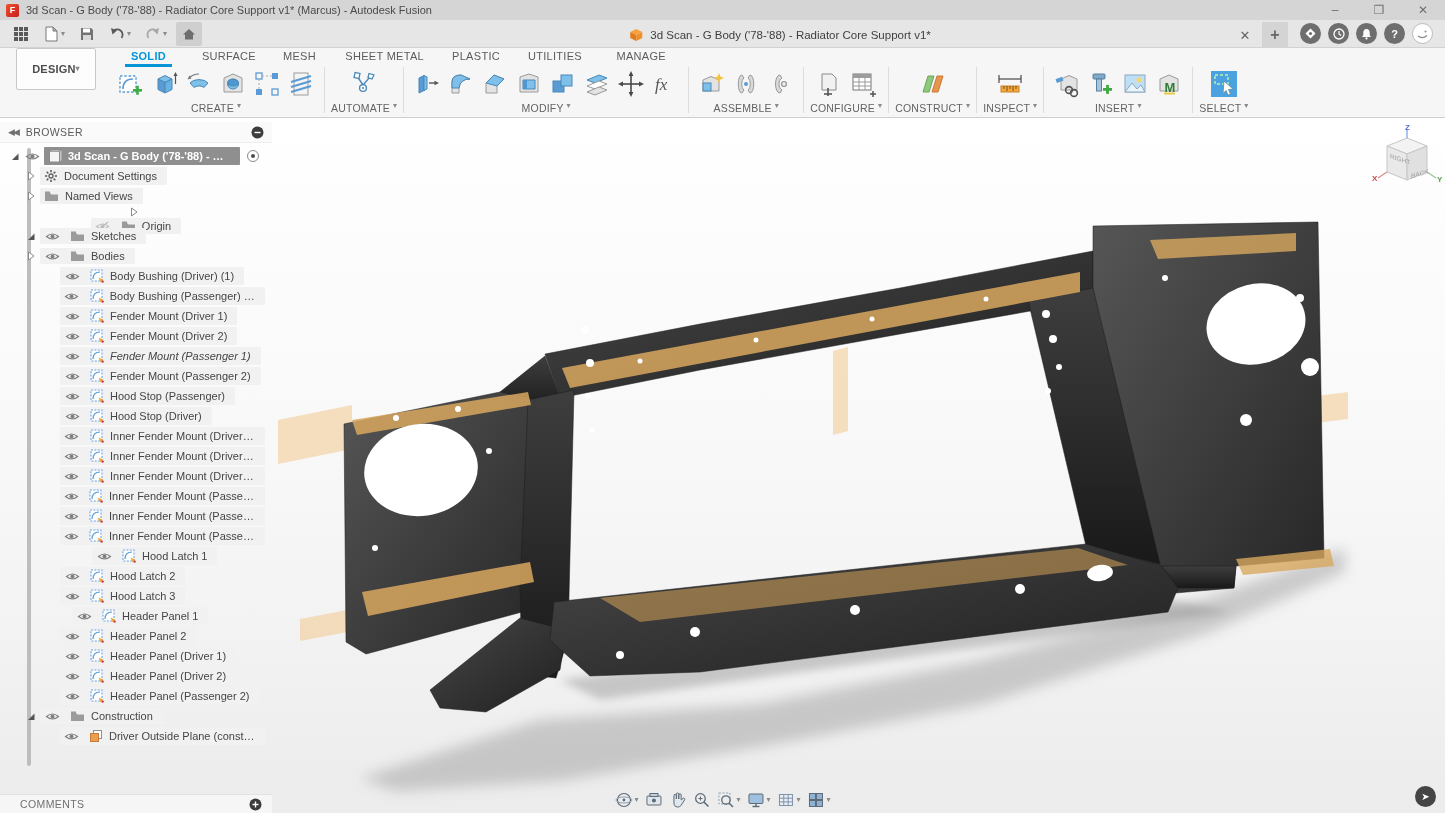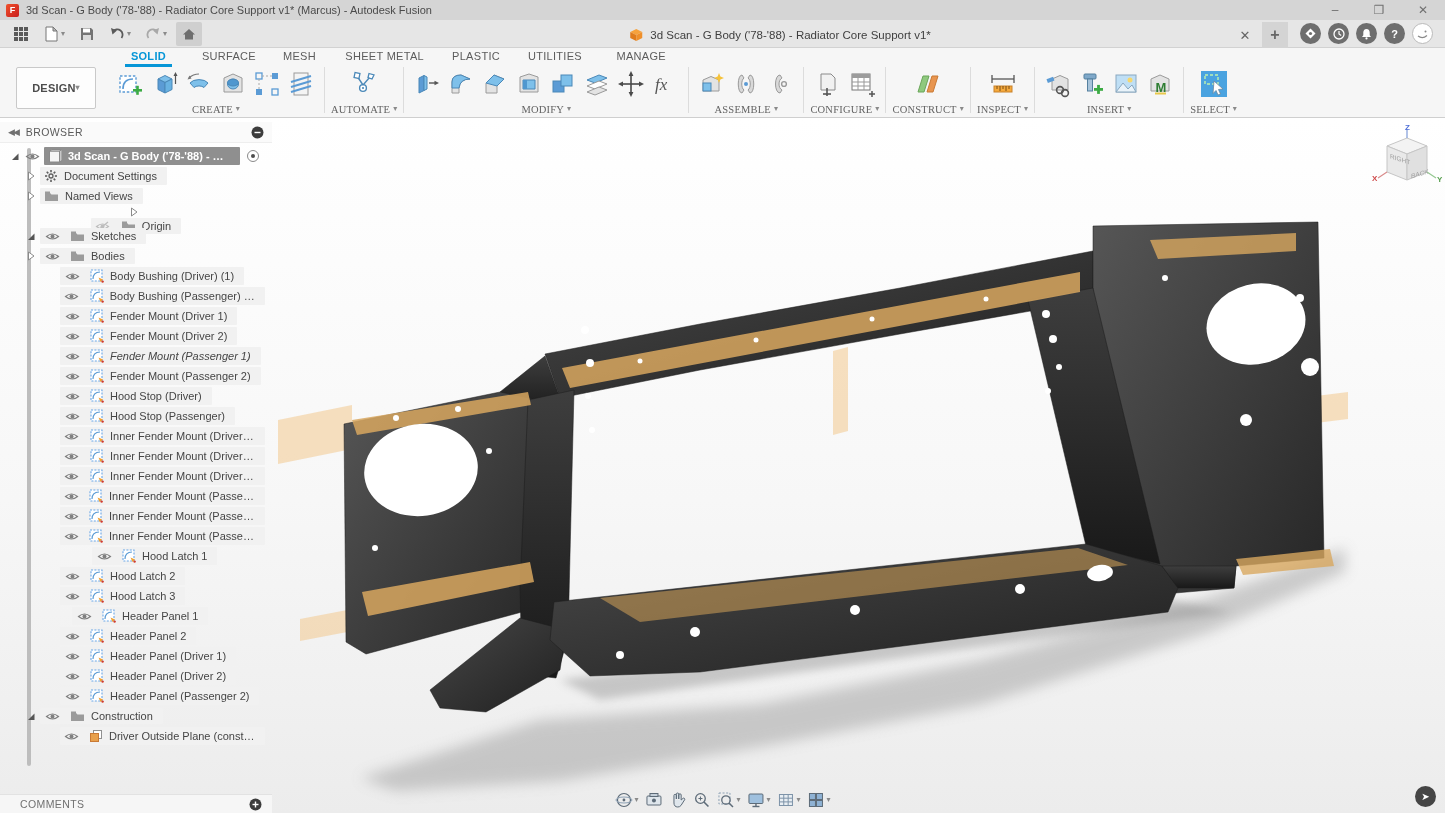--- a/index.html
+++ b/index.html
@@ -37,36 +37,36 @@
     background:#d4d4d4; display:flex; align-items:center; justify-content:center;
     color:#666; font-size:16px; font-weight:bold; }
   .tr-icons { position:absolute; right:12px; top:3px; display:flex; gap:7px; align-items:center; }
   .circ { width:21px; height:21px; border-radius:50%; background:#6e6e6e; color:#fff;
     display:flex; align-items:center; justify-content:center; font-size:11px; }
   .circ.avatar { background:#fff; border:1px solid #bbb; }
 
   
   #ribbon { position:absolute; left:0; top:48px; width:1445px; height:70px;
     background:#f6f6f6; border-bottom:1px solid #cfcfcf; z-index:58; }
-  #design-btn { position:absolute; left:16px; top:19px; width:80px; height:42px;
+  #design-btn { position:absolute; left:16px; top:0; width:80px; height:42px;
     background:#fdfdfd; border:1px solid #c9c9c9; border-radius:2px;
     display:flex; align-items:center; justify-content:center; gap:0;
     font-size:11px; font-weight:bold; color:#4c4c4c; letter-spacing:.2px; }
   #ribbon-tabs { position:absolute; left:114px; top:0; height:17px; display:flex; }
   .rtab { padding:2px 0 0 0; margin-right:0; font-size:11px; color:#5c5c5c;
     letter-spacing:.3px; text-align:right; white-space:nowrap; }
   .rtab .lbl { display:inline-block; padding:0 6px 2px 6px; }
   .rtab.active { color:#0696d7; font-weight:bold; }
   .rtab.active .lbl { border-bottom:3px solid #0696d7; }
   #ribbon-groups { position:absolute; left:114px; top:17px; height:52px; display:flex; }
   .rgroup { display:flex; flex-direction:column; align-items:center; justify-content:flex-start; }
   .rgroup .icons { height:37px; display:flex; align-items:center; justify-content:center; }
   .ricon { width:34px; height:34px; display:flex; align-items:center; justify-content:center; }
   .rgroup .glabel { height:14px; font-size:10.5px; color:#636363; letter-spacing:.2px;
-    display:flex; align-items:center; gap:3px;font-family:Liberation Serif, serif; }
+    display:flex; align-items:flex-start; gap:3px; }
   .gdivider { width:1px; background:#dcdcdc; margin:2px 6px 4px 6px; }
 
   
   #canvas { position:absolute; left:0; top:118px; width:1445px; height:695px;
     background:linear-gradient(180deg,#ffffff 0%,#f7f7f7 55%,#ececec 100%); }
   #model-svg { position:absolute; left:0; top:0; }
   #viewcube { position:absolute; right:2px; top:6px; }
 
   
   #nav-toolbar { position:absolute; left:50%; transform:translateX(-50%); bottom:2px;
@@ -992,40 +992,40 @@
             </svg>
           </span>
           <span class="icon" style="display: inline-flex; align-items: center;">
             <svg width="14" height="14" viewBox="0 0 14 14">
               <rect x="1" y="1" width="11" height="11" fill="#fff" stroke="#6aa7e8" stroke-width="1.1" stroke-dasharray="2,1.4"></rect>
               <path d="M3,10 Q3,3 10,3" fill="none" stroke="#5b9bd5" stroke-width="1.2"></path>
               <polygon points="8.5,8.5 13,10.5 10.5,13" fill="#f0a030"></polygon>
               <circle cx="12.6" cy="12.6" r="1.2" fill="#d23b2e"></circle>
             </svg>
           </span>
+          <span class="tlabel">Hood Stop (Passenger)</span>
+        </span>
+      </div>
+      <div class="trow" style="padding-left: 60px;">
+        <span class="pill">
+          <span class="eye">
+            <svg width="15" height="11" viewBox="0 0 15 11">
+              <path d="M1.5,5.5 Q7.5,0.5 13.5,5.5 Q7.5,10.5 1.5,5.5 Z" fill="none" stroke="#808080" stroke-width="1.2"></path>
+              <circle cx="7.5" cy="5.5" r="2" fill="#808080"></circle>
+            </svg>
+          </span>
+          <span class="icon" style="display: inline-flex; align-items: center;">
+            <svg width="14" height="14" viewBox="0 0 14 14">
+              <rect x="1" y="1" width="11" height="11" fill="#fff" stroke="#6aa7e8" stroke-width="1.1" stroke-dasharray="2,1.4"></rect>
+              <path d="M3,10 Q3,3 10,3" fill="none" stroke="#5b9bd5" stroke-width="1.2"></path>
+              <polygon points="8.5,8.5 13,10.5 10.5,13" fill="#f0a030"></polygon>
+              <circle cx="12.6" cy="12.6" r="1.2" fill="#d23b2e"></circle>
+            </svg>
+          </span>
           <span class="tlabel">Hood Stop (Driver)</span>
-        </span>
-      </div>
-      <div class="trow" style="padding-left: 60px;">
-        <span class="pill">
-          <span class="eye">
-            <svg width="15" height="11" viewBox="0 0 15 11">
-              <path d="M1.5,5.5 Q7.5,0.5 13.5,5.5 Q7.5,10.5 1.5,5.5 Z" fill="none" stroke="#808080" stroke-width="1.2"></path>
-              <circle cx="7.5" cy="5.5" r="2" fill="#808080"></circle>
-            </svg>
-          </span>
-          <span class="icon" style="display: inline-flex; align-items: center;">
-            <svg width="14" height="14" viewBox="0 0 14 14">
-              <rect x="1" y="1" width="11" height="11" fill="#fff" stroke="#6aa7e8" stroke-width="1.1" stroke-dasharray="2,1.4"></rect>
-              <path d="M3,10 Q3,3 10,3" fill="none" stroke="#5b9bd5" stroke-width="1.2"></path>
-              <polygon points="8.5,8.5 13,10.5 10.5,13" fill="#f0a030"></polygon>
-              <circle cx="12.6" cy="12.6" r="1.2" fill="#d23b2e"></circle>
-            </svg>
-          </span>
-          <span class="tlabel">Hood Stop (Passenger)</span>
         </span>
       </div>
       <div class="trow" style="padding-left: 60px;">
         <span class="pill">
           <span class="eye">
             <svg width="15" height="11" viewBox="0 0 15 11">
               <path d="M1.5,5.5 Q7.5,0.5 13.5,5.5 Q7.5,10.5 1.5,5.5 Z" fill="none" stroke="#808080" stroke-width="1.2"></path>
               <circle cx="7.5" cy="5.5" r="2" fill="#808080"></circle>
             </svg>
           </span>

